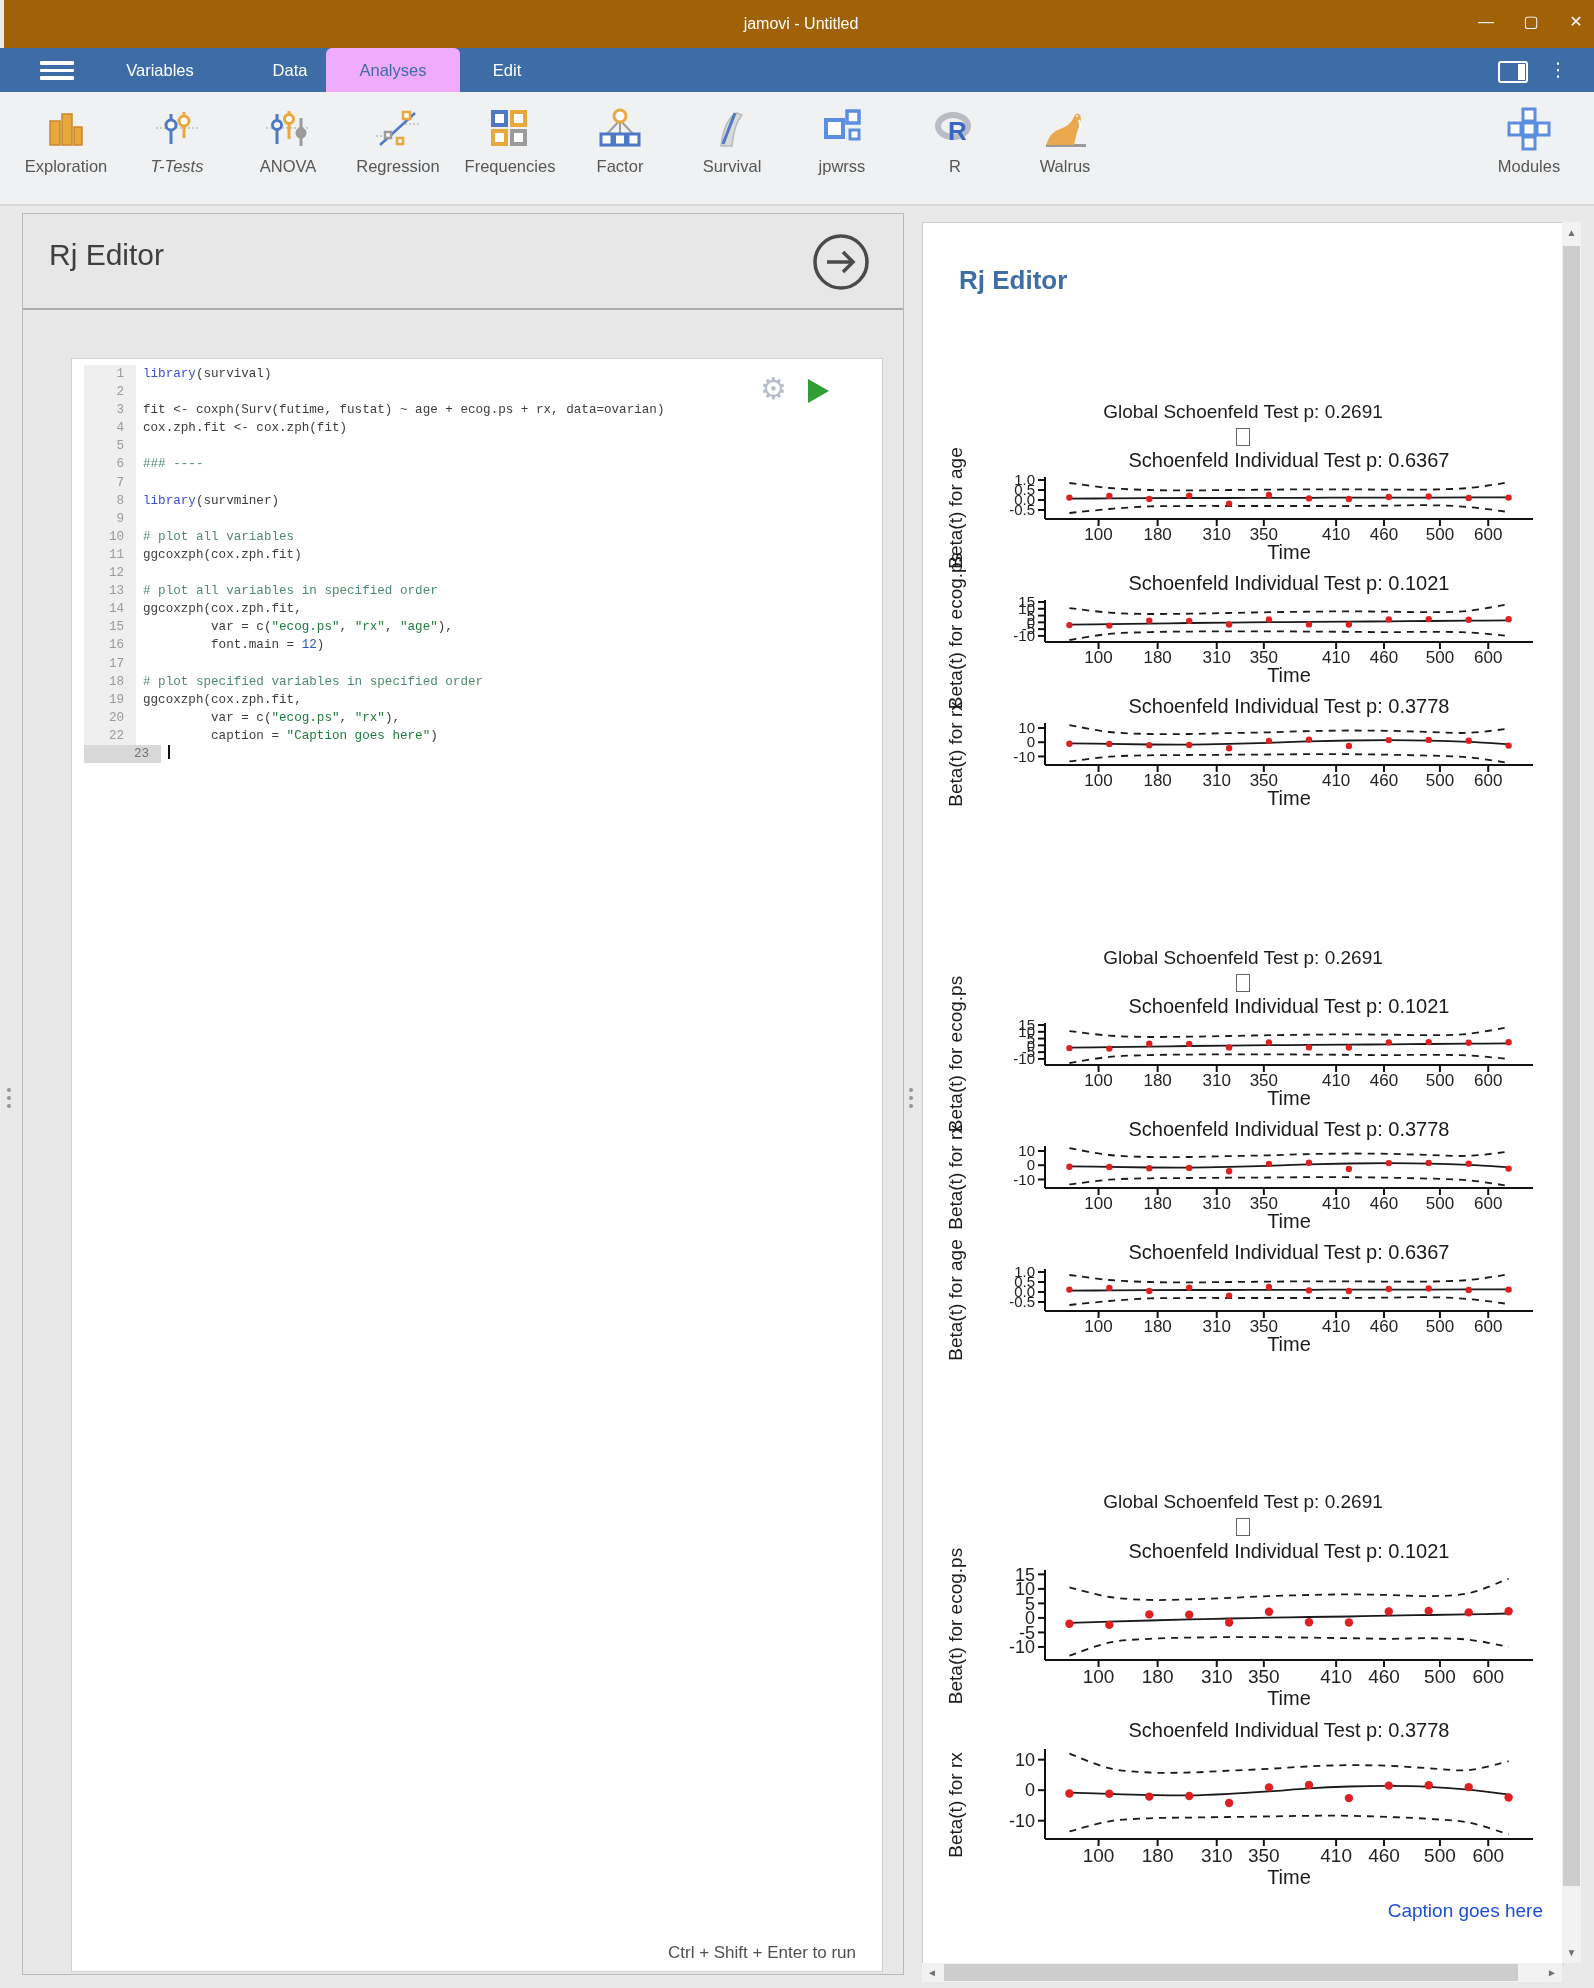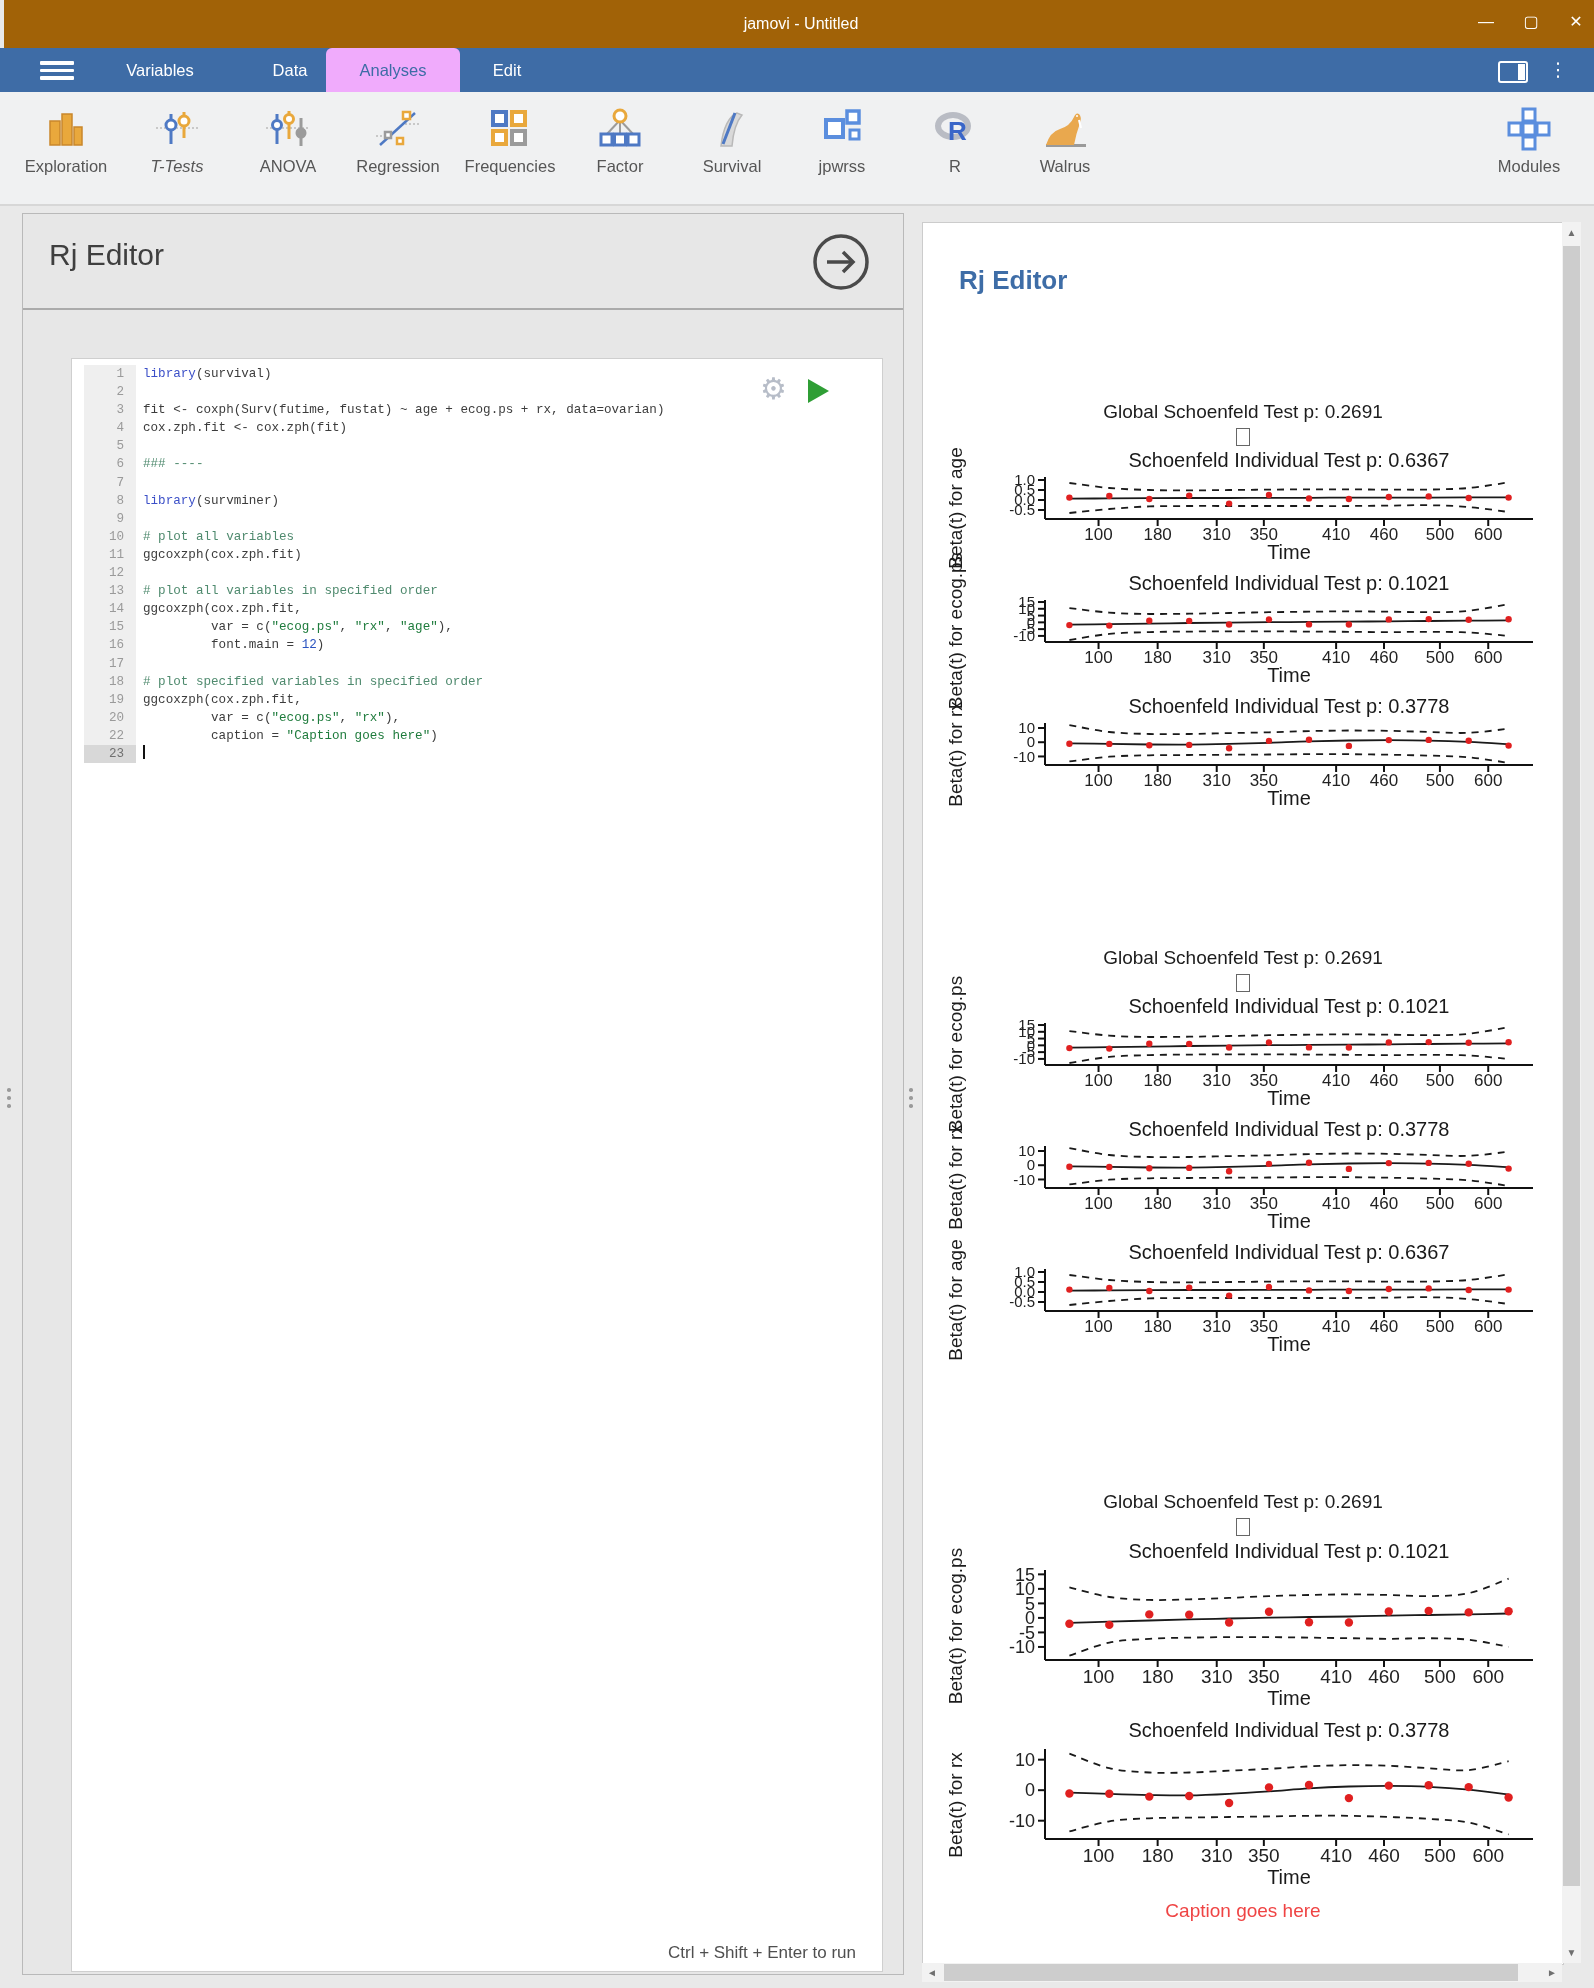--- a/index.html
+++ b/index.html
@@ -27,21 +27,21 @@
   .rlabel{font-size:16.5px;color:#565656;margin-top:1px;}
   
   #editor-panel{left:22px;top:213px;width:880px;height:1760px;background:#e7e7e7;border:1px solid #b9b9b9;}
   #editor-title{left:26px;top:24px;font-size:30px;font-weight:300;color:#3f3f3f;}
   #run-arrow{left:788px;top:18px;width:60px;height:60px;}
   #editor-divider{left:0;top:94px;width:100%;height:2px;background:#ababab;}
   #code-box{left:48px;top:144px;width:810px;height:1612px;background:#fff;border:1px solid #cfcfcf;overflow:hidden;}
   #code-lines{left:12px;top:6px;width:100%;}
   .cl{height:18.1px;line-height:18.1px;white-space:pre;font-family:"Liberation Mono","DejaVu Sans Mono",monospace;font-size:12.6px;color:#3c3c3c;}
   .cl .gut{display:inline-block;width:40px;padding-right:12px;text-align:right;background:#efefef;color:#9a9a9a;}
-  .cl.cur .gut{background:#d8d8d8;color:#707070;}
+  .cl.cur .gut{background:#d8d8d8;color:#707070;padding-left:25px;}
   .cl .src{padding-left:7px;}
   .tok-comment{color:#4f8a6e;}
   .tok-string{color:#1e7b3c;}
   .tok-keyword{color:#3c50c8;}
   .tok-number{color:#2a53c0;}
   .cursor{display:inline-block;width:1.5px;height:14px;background:#111;vertical-align:-2px;}
   #editor-icons{right:42px;top:16px;width:80px;height:34px;}
   #gear-icon{position:absolute;left:0;top:-4px;font-size:30px;color:#b7bdc8;}
   #play-icon{position:absolute;left:48px;top:4px;width:0;height:0;border-left:21px solid #2f9e35;border-top:12px solid transparent;border-bottom:12px solid transparent;}
   #run-hint{right:26px;bottom:8px;font-size:17px;color:#4f4f4f;}
@@ -50,21 +50,21 @@
   
   #results-panel{left:922px;top:222px;width:640px;height:1741px;background:#fff;border:1px solid #cccccc;overflow:hidden;}
   #results-title{left:36px;top:42px;font-size:26px;font-weight:bold;color:#3e6da7;}
   .pgroup{left:20px;width:600px;}
   .gtitle{text-align:center;font-size:19px;color:#1c1c1c;height:24px;}
   .box-glyph{width:12px;height:16px;border:1.5px solid #666;margin:3px auto 6px auto;}
   .prow{display:flex;margin-bottom:11px;}
   .ylab{position:relative;width:30px;flex:0 0 30px;}
   .ylab span{position:absolute;top:50%;left:2px;transform:translateY(-50%) rotate(180deg);
      writing-mode:vertical-rl;white-space:nowrap;font-size:19px;color:#1c1c1c;}
-  .gcaption{text-align:center;font-size:19px;color:#ef4444;margin-top:8px;}
+  .gcaption{text-align:right;font-size:19px;color:#1d4ed8;margin-top:8px;}
   
   #vscroll{left:1562px;top:222px;width:19px;height:1741px;background:#f2f2f2;}
   #vscroll .thumb{position:absolute;left:1px;width:17px;background:#cdcdcd;}
   .sarrow{position:absolute;color:#6f6f6f;font-size:10px;width:100%;text-align:center;}
   #hscroll{left:922px;top:1963px;width:640px;height:19px;background:#f2f2f2;}
   #hscroll .thumb{position:absolute;top:1px;height:17px;background:#cdcdcd;}
   svg text{font-family:"Liberation Sans",sans-serif;}
 </style>
 </head>
 <body>

